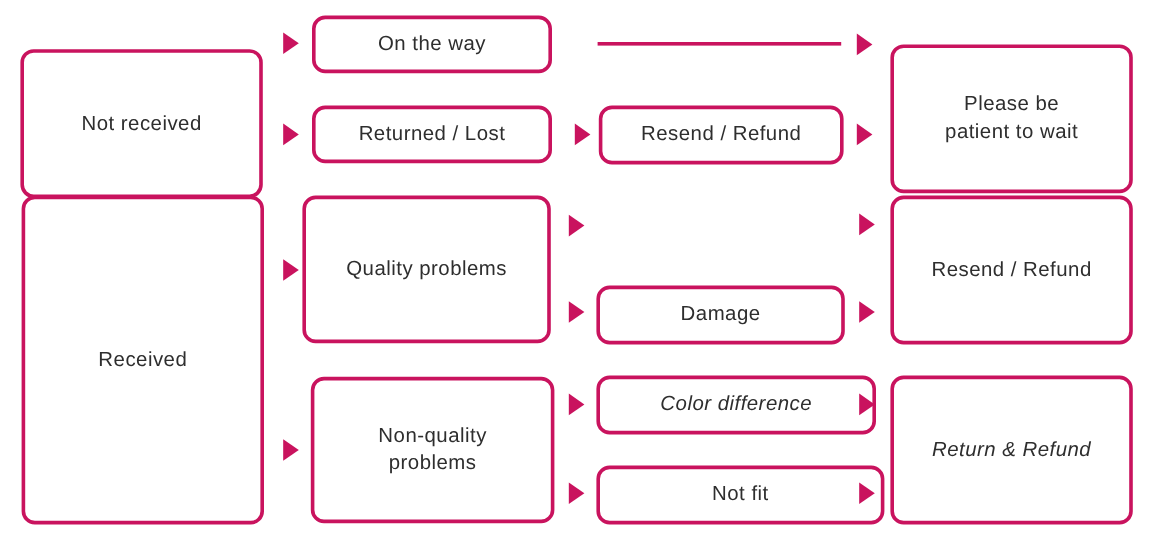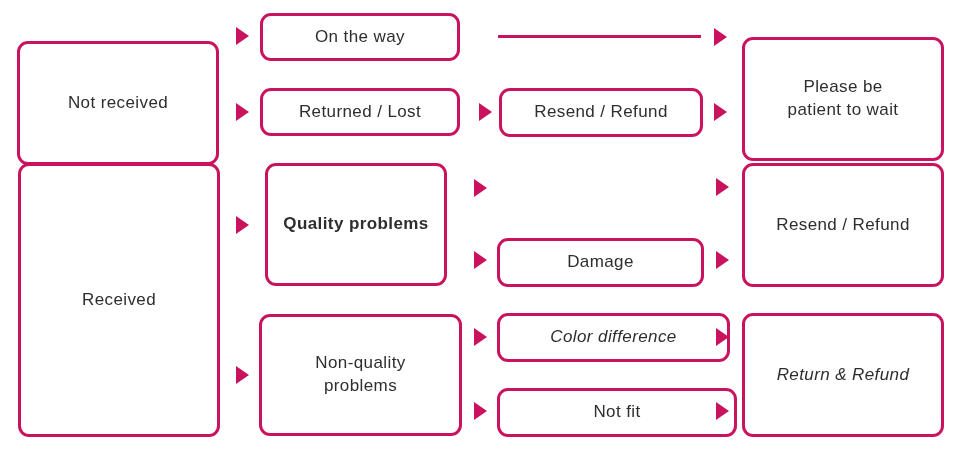--- a/index.html
+++ b/index.html
@@ -46,21 +46,21 @@
     height: 3px;
   }
 
   
   .n-not-received        { left: 17px;  top: 13px;  width: 202px; height: 124px; margin-top: 28px; }
   .n-on-the-way          { left: 260px; top: 13px;  width: 200px; height: 48px;  }
   .n-returned-lost       { left: 260px; top: 88px;  width: 200px; height: 48px;  }
   .n-resend-refund-top   { left: 499px; top: 88px;  width: 204px; height: 49px;  }
   .n-please-wait         { left: 742px; top: 13px;  width: 202px; height: 124px; margin-top: 24px; }
   .n-received            { left: 18px;  top: 163px; width: 202px; height: 274px; }
-  .n-quality-problems    { left: 265px; top: 163px; width: 182px; height: 123px; font-weight: bold; }
+  .n-quality-problems    { left: 252px; top: 163px; width: 207px; height: 123px; }
   .n-quality-defect      { left: 497px; top: 163px; width: 207px; height: 49px;  }
   .n-damage              { left: 497px; top: 238px; width: 207px; height: 49px;  }
   .n-resend-refund-bottom{ left: 742px; top: 163px; width: 202px; height: 124px; }
   .n-non-quality         { left: 259px; top: 314px; width: 203px; height: 122px; }
   .n-color-difference    { left: 497px; top: 313px; width: 233px; height: 49px; font-style: italic;  }
   .n-not-fit             { left: 497px; top: 388px; width: 240px; height: 49px;  }
   .n-return-refund       { left: 742px; top: 313px; width: 202px; height: 124px; font-style: italic; }
 
   
   .a1  { left: 236px; top: 27px;  }

